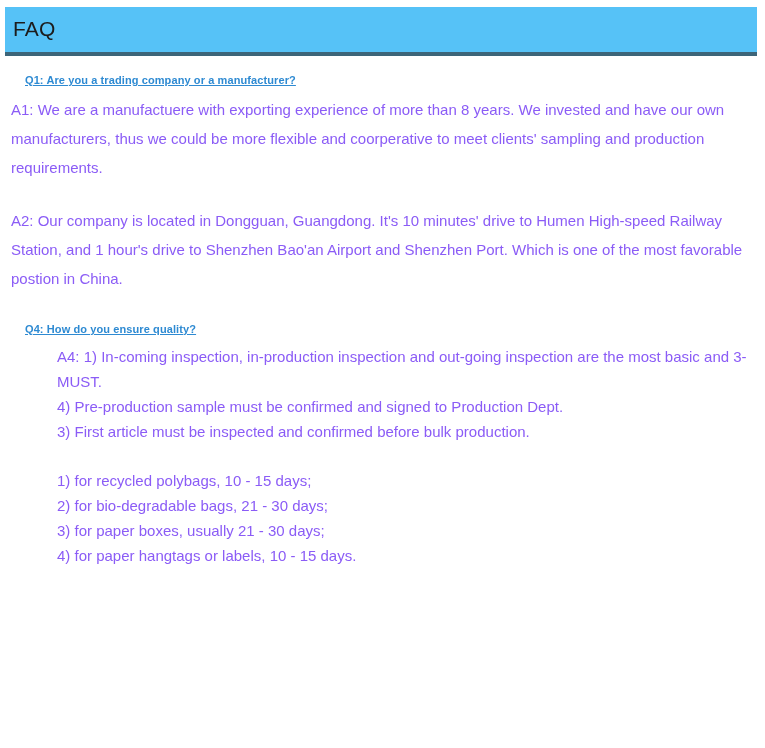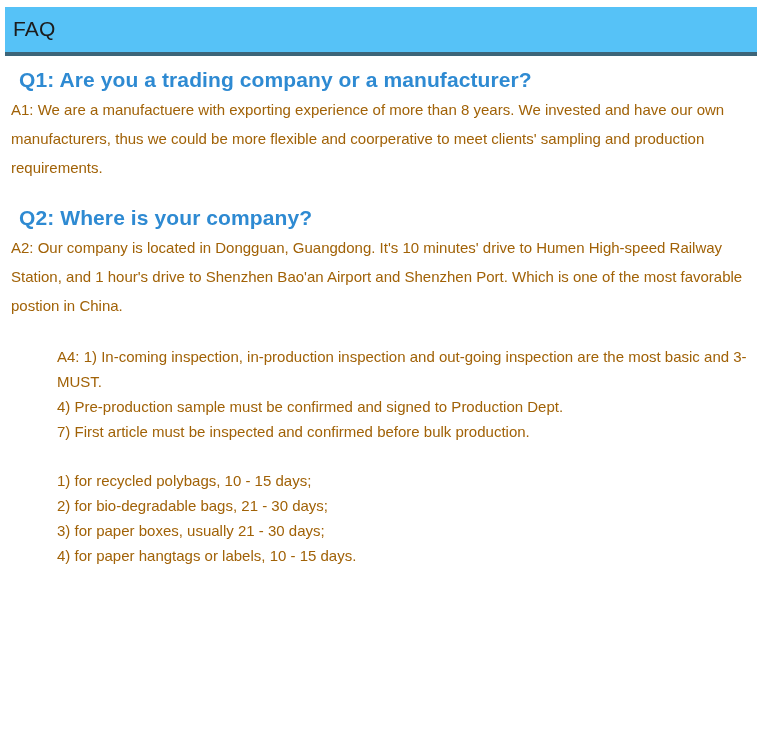--- a/index.html
+++ b/index.html
@@ -53,32 +53,33 @@
   }
 
   .faq-block {
     margin: 0 0 24px 0;
   }
   .faq-block:last-child {
     margin-bottom: 0;
   }
 
   .faq-question {
-    font-size: 21px;
+    font-size: 11px;
     font-weight: bold;
     color: #2e8ad2;
     line-height: 24px;
-    margin: 0 0 3px 8px;
+    margin: 0 0 3px 14px;
     letter-spacing: 0.1px;
+    text-decoration: underline;
   }
 
   .faq-answer {
     font-size: 15px;
     line-height: 29px;
-    color: #a16207;
+    color: #8b5cf6;
     margin: 0;
     max-width: 740px;
   }
 
   
   .faq-answer.lines {
     line-height: 25px;
   }
   .faq-answer.lines .ans-line {
     display: block;
@@ -95,32 +96,32 @@
   </div>
 
   <div class="faq-body">
 
     <div class="faq-block">
       <div class="faq-question">Q1: Are you a trading company or a manufacturer?</div>
       <div class="faq-answer">A1: We are a manufactuere with exporting experience of more than 8 years. We invested and have our own manufacturers, thus we could be more flexible and coorperative to meet clients' sampling and production requirements.</div>
     </div>
 
     <div class="faq-block">
-      <div class="faq-question">Q2: Where is your company?</div>
       <div class="faq-answer">A2: Our company is located in Dongguan, Guangdong. It's 10 minutes' drive to Humen High-speed Railway Station, and 1 hour's drive to Shenzhen Bao'an Airport and Shenzhen Port. Which is one of the most favorable postion in China.</div>
     </div>
 
     <div class="faq-block">
     </div>
 
     <div class="faq-block">
+      <div class="faq-question">Q4: How do you ensure quality?</div>
       <div class="faq-answer lines">
         <span class="ans-line">A4: 1) In-coming inspection, in-production inspection and out-going inspection are the most basic and 3-MUST.</span>
         <span class="ans-line">4) Pre-production sample must be confirmed and signed to Production Dept.</span>
-        <span class="ans-line">7) First article must be inspected and confirmed before bulk production.</span>
+        <span class="ans-line">3) First article must be inspected and confirmed before bulk production.</span>
       </div>
     </div>
 
     <div class="faq-block">
       <div class="faq-answer lines">
         <span class="ans-line">1) for recycled polybags, 10 - 15 days;</span>
         <span class="ans-line">2) for bio-degradable bags, 21 - 30 days;</span>
         <span class="ans-line">3) for paper boxes, usually 21 - 30 days;</span>
         <span class="ans-line">4) for paper hangtags or labels, 10 - 15 days.</span>
       </div>

